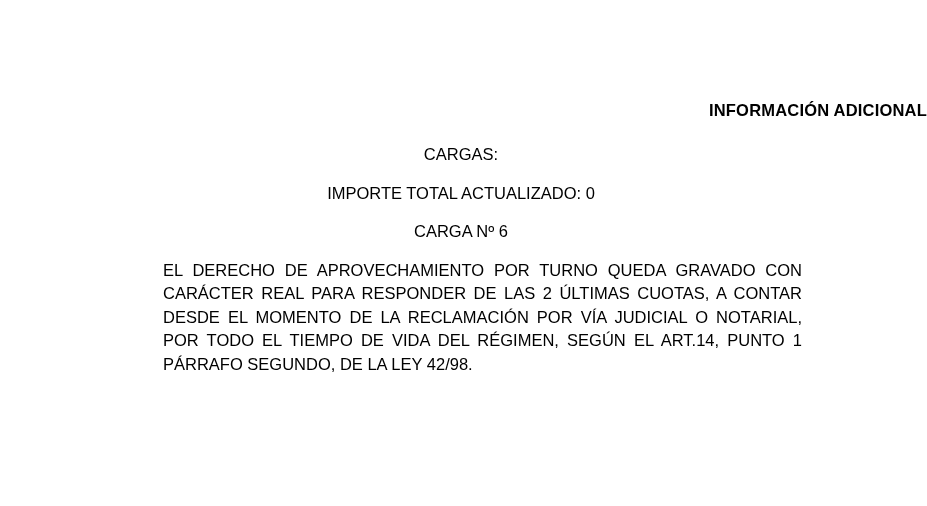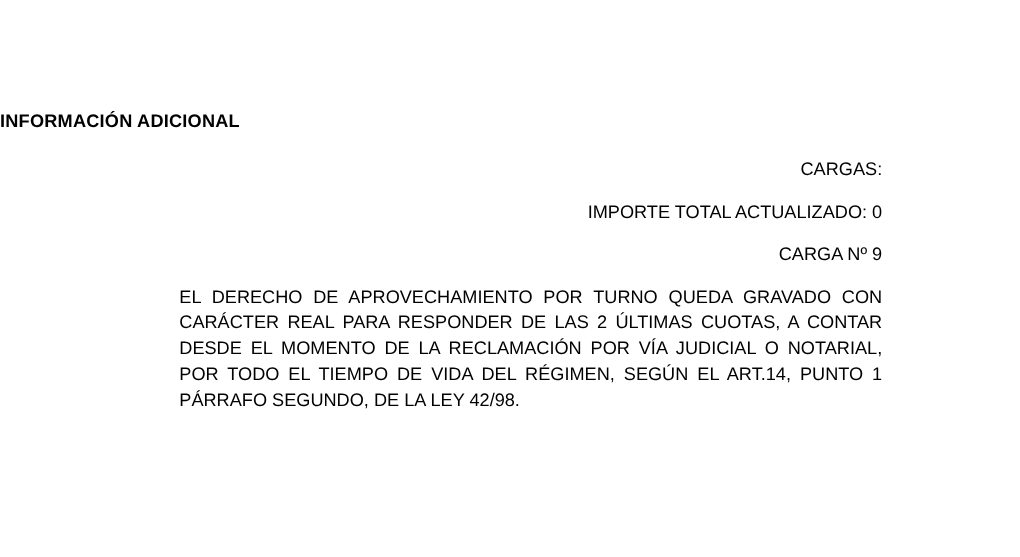--- a/index.html
+++ b/index.html
@@ -18,36 +18,36 @@
     position: relative;
     width: 927px;
     height: 506px;
     box-sizing: border-box;
   }
   .doc-title {
     position: absolute;
     top: 101px;
     left: 0;
     width: 927px;
-    text-align: left;
+    text-align: right;
     font-size: 16.5px;
     font-weight: bold;
     letter-spacing: 0.2px;
   }
   .body-block {
     position: absolute;
     left: 120px;
     width: 682px;
     top: 143px;
   }
   .para {
     font-size: 16.5px;
     line-height: 23.5px;
     margin: 0 0 15px 0;
-    text-align: right;
+    text-align: center;
   }
   .para.justify {
     text-align: justify;
     text-justify: inter-word;
     margin-bottom: 0;
     margin-left: 43px;
   }
 </style>
 </head>
 <body>
@@ -55,19 +55,19 @@
 <div class="page">
 
   <div class="doc-title">INFORMACIÓN ADICIONAL</div>
 
   <div class="body-block">
 
     <p class="para">CARGAS:</p>
 
     <p class="para">IMPORTE TOTAL ACTUALIZADO: 0</p>
 
-    <p class="para">CARGA Nº 9</p>
+    <p class="para">CARGA Nº 6</p>
 
     <p class="para justify">EL DERECHO DE APROVECHAMIENTO POR TURNO QUEDA GRAVADO CON CARÁCTER REAL PARA RESPONDER DE LAS 2 ÚLTIMAS CUOTAS, A CONTAR DESDE EL MOMENTO DE LA RECLAMACIÓN POR VÍA JUDICIAL O NOTARIAL, POR TODO EL TIEMPO DE VIDA DEL RÉGIMEN, SEGÚN EL ART.14, PUNTO 1 PÁRRAFO SEGUNDO, DE LA LEY 42/98.</p>
 
   </div>
 
 </div>
 
 </body></html>

